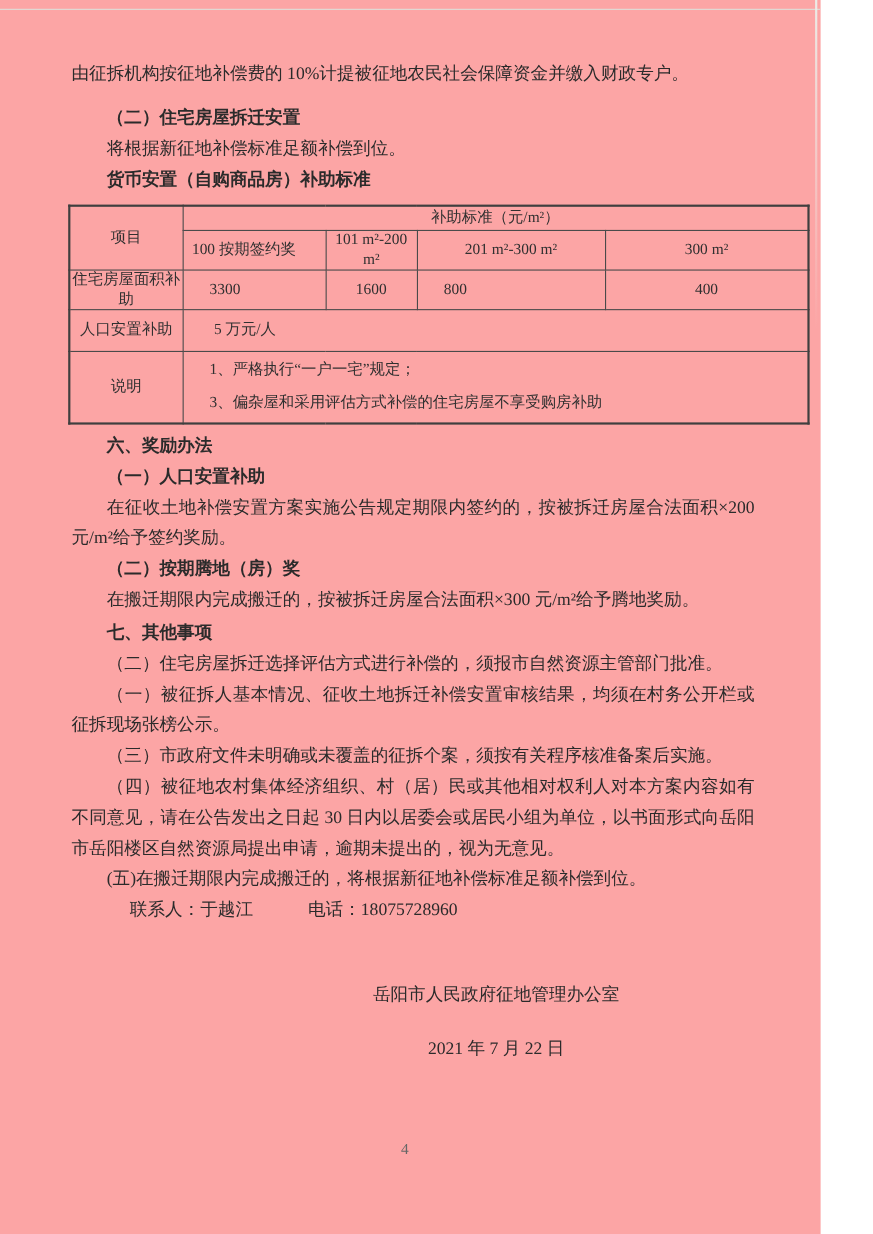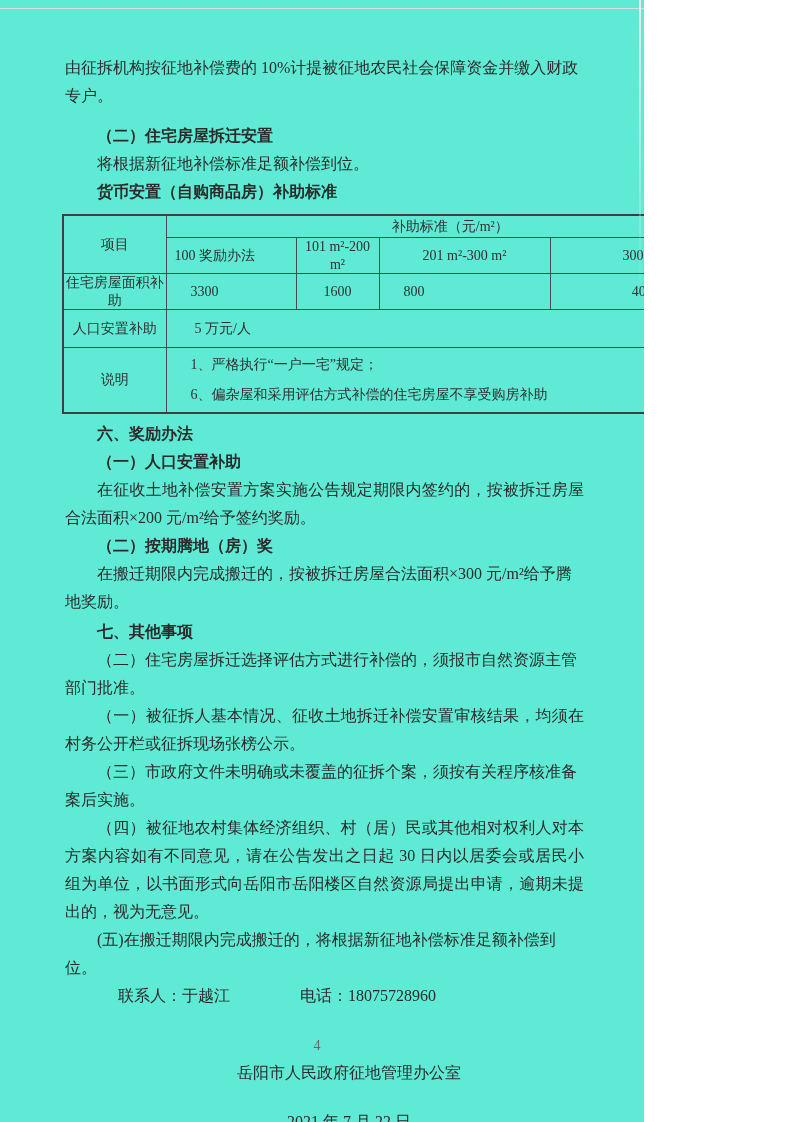--- a/index.html
+++ b/index.html
@@ -1,19 +1,19 @@
 <!DOCTYPE html>
 <html><head>
 <meta charset="utf-8">
 <style>
   html,body { margin:0; padding:0; background:#ffffff; }
   .page {
     position:relative;
-    width:644px; height:1122px;
-    background:#5eead4;
+    width:746px; height:1122px;
+    background:#fca5a5;
     font-family:"Liberation Serif","DejaVu Serif",serif;
     color:#2b2b2b;
     overflow:hidden;
   }
   .scan-edge-top {
     position:absolute; top:8px; left:0; right:0; height:1px;
     background:#deded9;
   }
   .scan-edge-right {
     position:absolute; top:0; right:3px; width:2px; height:300px;
@@ -52,21 +52,21 @@
   tr.r1 td { height:21px; }
   tr.r2 td { height:25px; }
   tr.r3 td { height:26px; }
   tr.r4 td { height:37px; }
   tr.r5 td { height:64px; }
   .note-line { line-height:24px; }
   .note-line + .note-line { margin-top:6px; }
   td.notes { padding-top:5px; padding-bottom:5px; }
 
   .contact { margin-left:53px !important; }
-  .contact .phone { margin-left:70px; }
+  .contact .phone { margin-left:50px; }
 
   .signature {
     width:fit-content;
     margin:48px 107px 0 auto;
     text-align:center;
   }
   .signature p { margin:16px; line-height:30px; }
   .sig-date { line-height:36px !important; }
 
   .pagenum {
@@ -99,41 +99,41 @@
         <col style="width:83px">
         <col style="width:171px">
         <col style="width:185px">
       </colgroup>
       <tbody>
         <tr class="r1">
           <td rowspan="2" class="c">项目</td>
           <td colspan="4" class="c">补助标准（元/m²）</td>
         </tr>
         <tr class="r2">
-          <td class="l pad8">100 奖励办法</td>
+          <td class="l pad8">100 按期签约奖</td>
           <td class="c">101 m²-200 m²</td>
           <td class="c">201 m²-300 m²</td>
           <td class="c">300 m²</td>
         </tr>
         <tr class="r3">
           <td class="c">住宅房屋面积补助</td>
           <td class="l pad24">3300</td>
           <td class="c">1600</td>
           <td class="l pad24">800</td>
           <td class="c">400</td>
         </tr>
         <tr class="r4">
           <td class="c">人口安置补助</td>
           <td colspan="4" class="l pad28">5 万元/人</td>
         </tr>
         <tr class="r5">
           <td class="c">说明</td>
           <td colspan="4" class="l pad24 notes">
             <div class="note-line">1、严格执行“一户一宅”规定；</div>
-            <div class="note-line">6、偏杂屋和采用评估方式补偿的住宅房屋不享受购房补助</div>
+            <div class="note-line">3、偏杂屋和采用评估方式补偿的住宅房屋不享受购房补助</div>
           </td>
         </tr>
       </tbody>
     </table>
 
     <p class="ind b mt6">六、奖励办法</p>
     <p class="ind b">（一）人口安置补助</p>
     <p class="ind just">在征收土地补偿安置方案实施公告规定期限内签约的，按被拆迁房屋合法面积×200 元/m²给予签约奖励。</p>
     <p class="ind b">（二）按期腾地（房）奖</p>
     <p class="ind">在搬迁期限内完成搬迁的，按被拆迁房屋合法面积×300 元/m²给予腾地奖励。</p>

